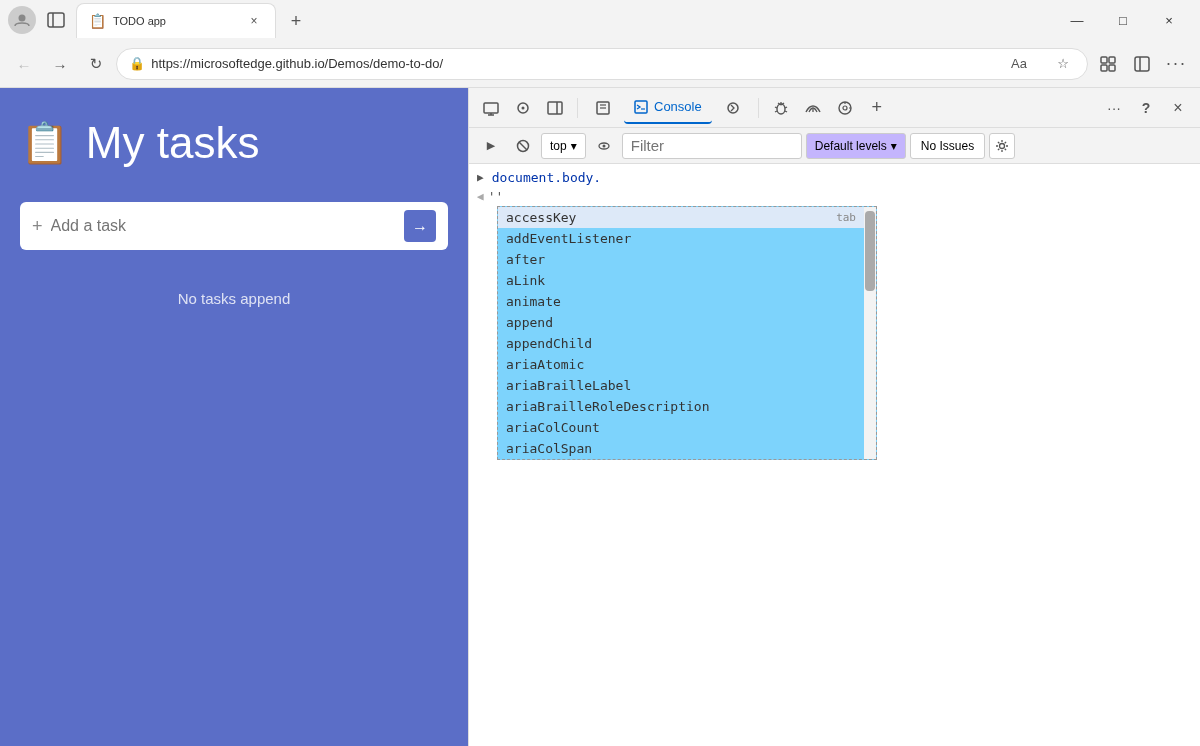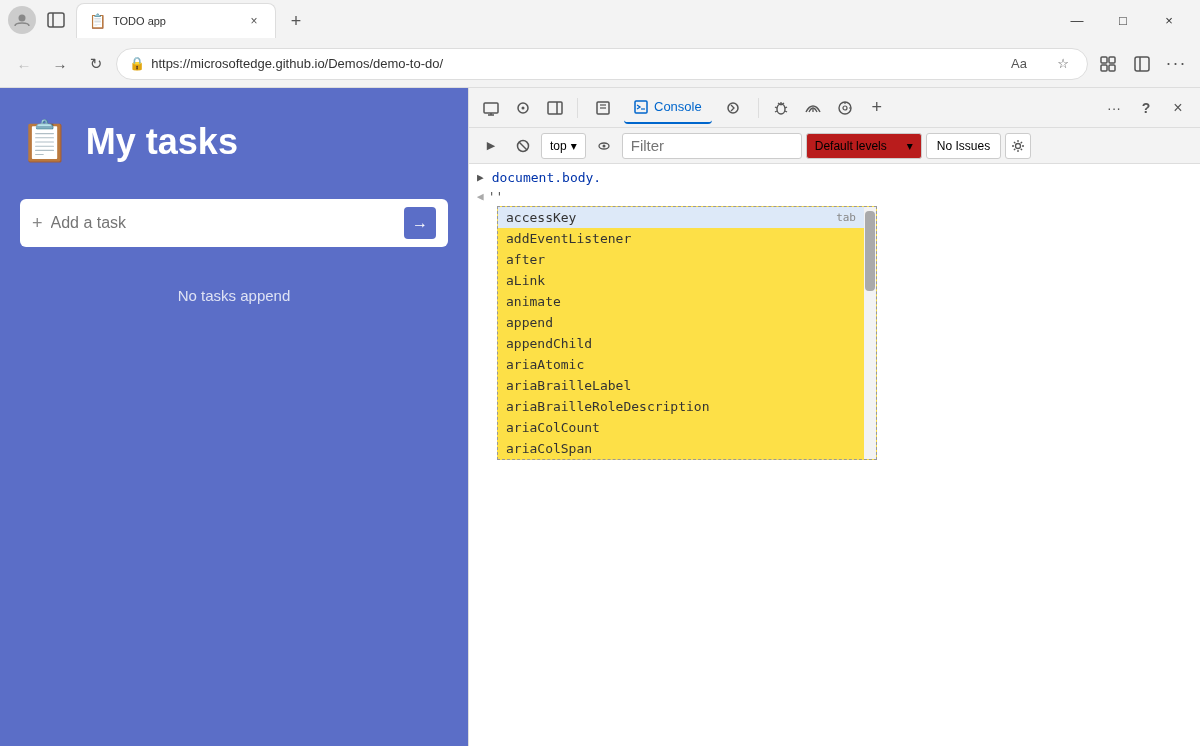--- a/index.html
+++ b/index.html
@@ -33,52 +33,52 @@
     .navbar-right { display: flex; gap: 2px; align-items: center; }
     .navbar-right-btn { width: 32px; height: 32px; display: flex; align-items: center; justify-content: center; border-radius: 4px; cursor: pointer; color: #555; font-size: 14px; }
 
     
     .main-area { display: flex; flex: 1; overflow: hidden; }
 
     
     .app-area { width: 468px; background: #5b6ec7; flex-shrink: 0; display: flex; flex-direction: column; padding: 20px; }
     .app-header { display: flex; align-items: center; gap: 16px; margin-bottom: 24px; padding: 10px 0; }
     .app-icon { font-size: 40px; }
-    .app-title { font-size: 36px; font-weight: 700; color: white; text-align: right; }
+    .app-title { font-size: 44px; font-weight: 400; color: white; text-align: right; }
     .task-input-container { background: white; border-radius: 6px; display: flex; align-items: center; padding: 0 12px; height: 48px; gap: 8px; margin-bottom: 20px; }
     .task-input-plus { font-size: 18px; color: #888; font-weight: 300; }
     .task-input { flex: 1; font-size: 16px; color: #999; background: transparent; border: none; outline: none; }
     .task-input-submit { width: 32px; height: 32px; background: #5b6ec7; border-radius: 4px; display: flex; align-items: center; justify-content: center; color: white; font-size: 16px; cursor: pointer; }
     .no-tasks { text-align: center; color: rgba(255,255,255,0.8); font-size: 15px; margin-top: 20px; }
 
     
     .devtools-area { flex: 1; display: flex; flex-direction: column; background: white; border-left: 1px solid #ddd; }
     .devtools-toolbar { height: 40px; background: #f3f3f3; border-bottom: 1px solid #ddd; display: flex; align-items: center; padding: 0 8px; gap: 4px; }
     .devtools-tab-btn { height: 32px; padding: 0 10px; display: flex; align-items: center; justify-content: center; font-size: 13px; color: #555; cursor: pointer; border-radius: 4px; gap: 6px; }
     .devtools-toolbar-sep { width: 1px; height: 20px; background: #ddd; margin: 0 4px; }
     .devtools-toolbar-right { margin-left: auto; display: flex; gap: 4px; align-items: center; }
     .devtools-icon-btn { width: 28px; height: 28px; display: flex; align-items: center; justify-content: center; border-radius: 4px; cursor: pointer; color: #555; font-size: 14px; }
 
     
     .console-toolbar { height: 36px; background: #f3f3f3; border-bottom: 1px solid #ddd; display: flex; align-items: center; padding: 0 8px; gap: 4px; }
     .console-dropdown { height: 26px; padding: 0 8px; font-size: 12px; border: 1px solid #ccc; border-radius: 3px; background: white; cursor: pointer; display: flex; align-items: center; gap: 4px; }
     .console-filter { flex: 1; height: 26px; padding: 0 8px; font-size: 15px; border: 1px solid #ccc; border-radius: 3px; background: white; max-width: 180px; }
-    .console-levels-btn { height: 26px; padding: 0 8px; font-size: 12px; border: 1px solid #ccc; border-radius: 3px; background: #b91c1c; cursor: pointer; display: flex; align-items: center; gap: 20px; }
+    .console-levels-btn { height: 26px; padding: 0 8px; font-size: 12px; border: 1px solid #ccc; border-radius: 3px; background: #c4b5fd; cursor: pointer; display: flex; align-items: center; gap: 4px; }
     .no-issues-badge { height: 26px; padding: 0 10px; font-size: 12px; border: 1px solid #ccc; border-radius: 3px; background: white; display: flex; align-items: center; }
     .console-gear { width: 26px; height: 26px; display: flex; align-items: center; justify-content: center; border-radius: 3px; cursor: pointer; color: #555; font-size: 14px; border: 1px solid #ccc; background: white; }
 
     
     .console-content { flex: 1; padding: 4px 8px; font-family: 'Consolas', monospace; font-size: 13px; overflow: auto; }
     .console-line { display: flex; align-items: center; gap: 4px; padding: 2px 0; color: #333; }
     .console-arrow { color: #555; font-size: 11px; cursor: pointer; margin-right: 4px; }
     .console-text { color: #0033aa; }
 
     
     .autocomplete-wrapper { position: relative; margin-left: 20px; }
-    .autocomplete-dropdown { background: #fde047; border: 1px dashed #999; width: 380px; max-height: 400px; overflow: hidden; display: flex; font-family: 'Consolas', monospace; font-size: 13px; }
+    .autocomplete-dropdown { background: #7dd3fc; border: 1px dashed #999; width: 380px; max-height: 400px; overflow: hidden; display: flex; font-family: 'Consolas', monospace; font-size: 13px; }
     .autocomplete-list { flex: 1; overflow-y: hidden; }
     .autocomplete-item { display: flex; align-items: center; justify-content: space-between; padding: 3px 8px; cursor: pointer; color: #333; }
     .autocomplete-item:first-child { background: #dde9f8; }
     .autocomplete-item-text { }
     .autocomplete-item-hint { color: #888; font-size: 11px; }
     .autocomplete-scrollbar { width: 12px; background: #f3f3f3; display: flex; flex-direction: column; }
     .autocomplete-scrollbar-thumb { width: 10px; height: 80px; background: #aaa; border-radius: 4px; margin: 2px auto; margin-top: 4px; }
   </style>
 </head>
 <body>

